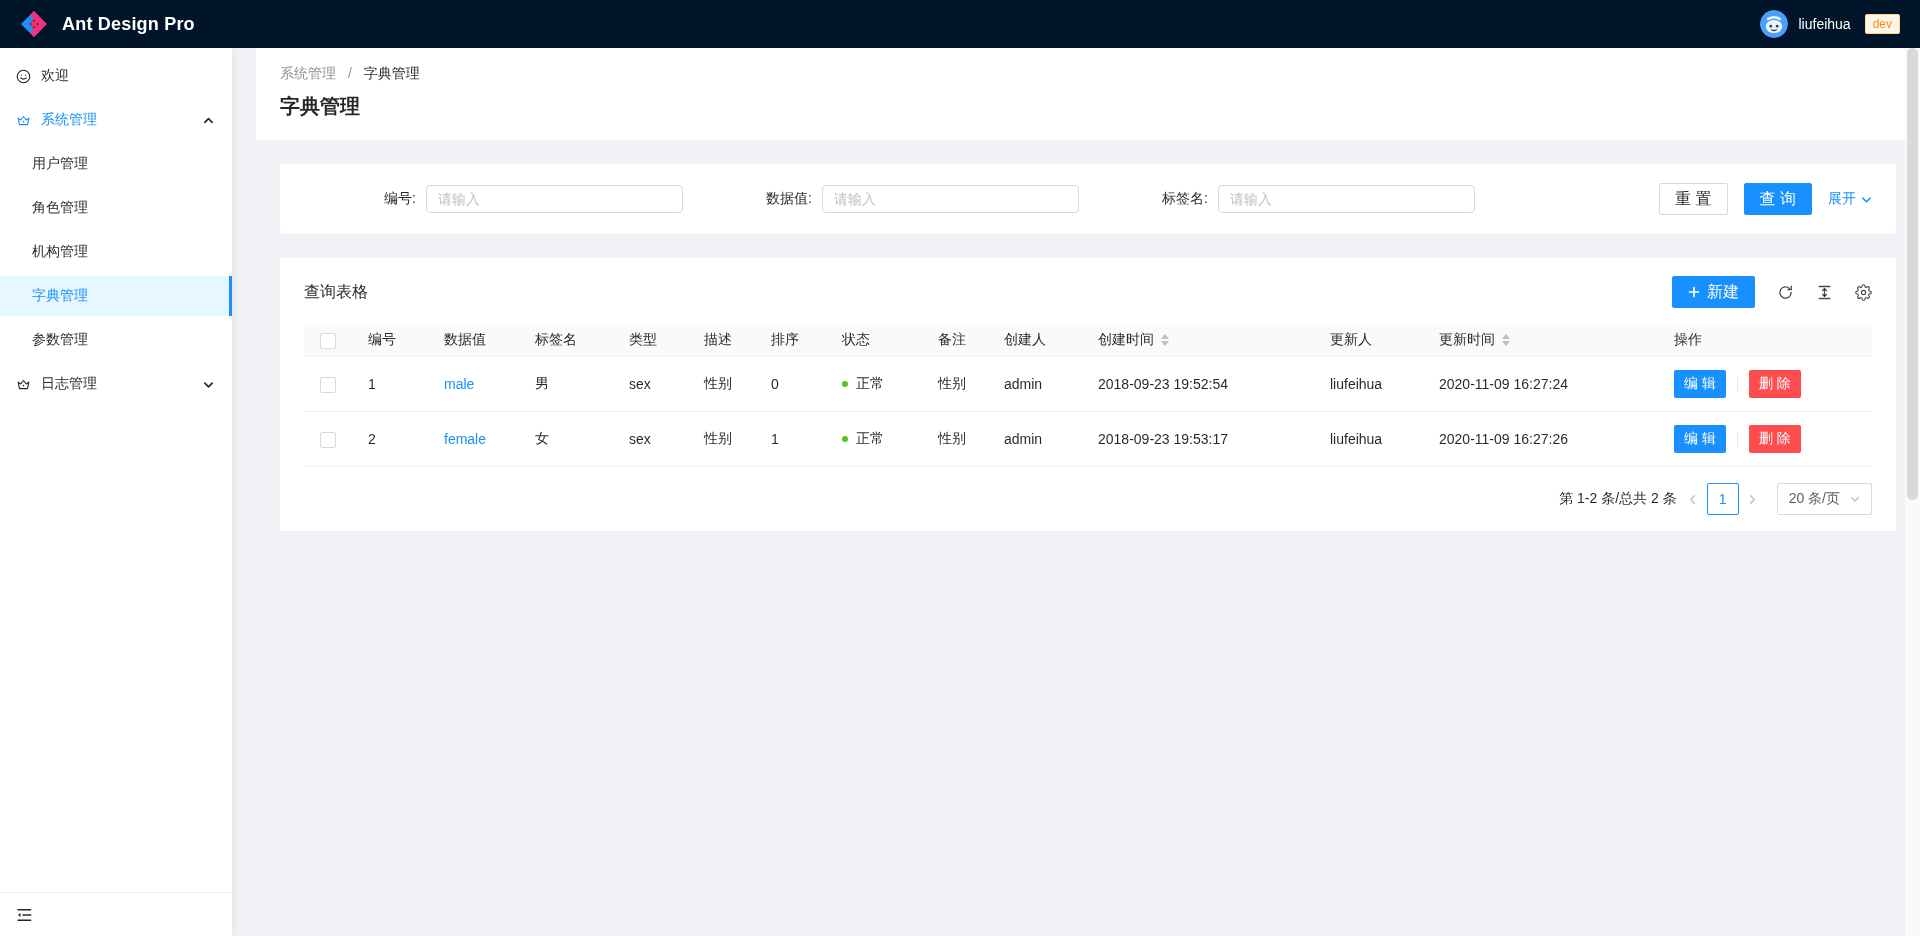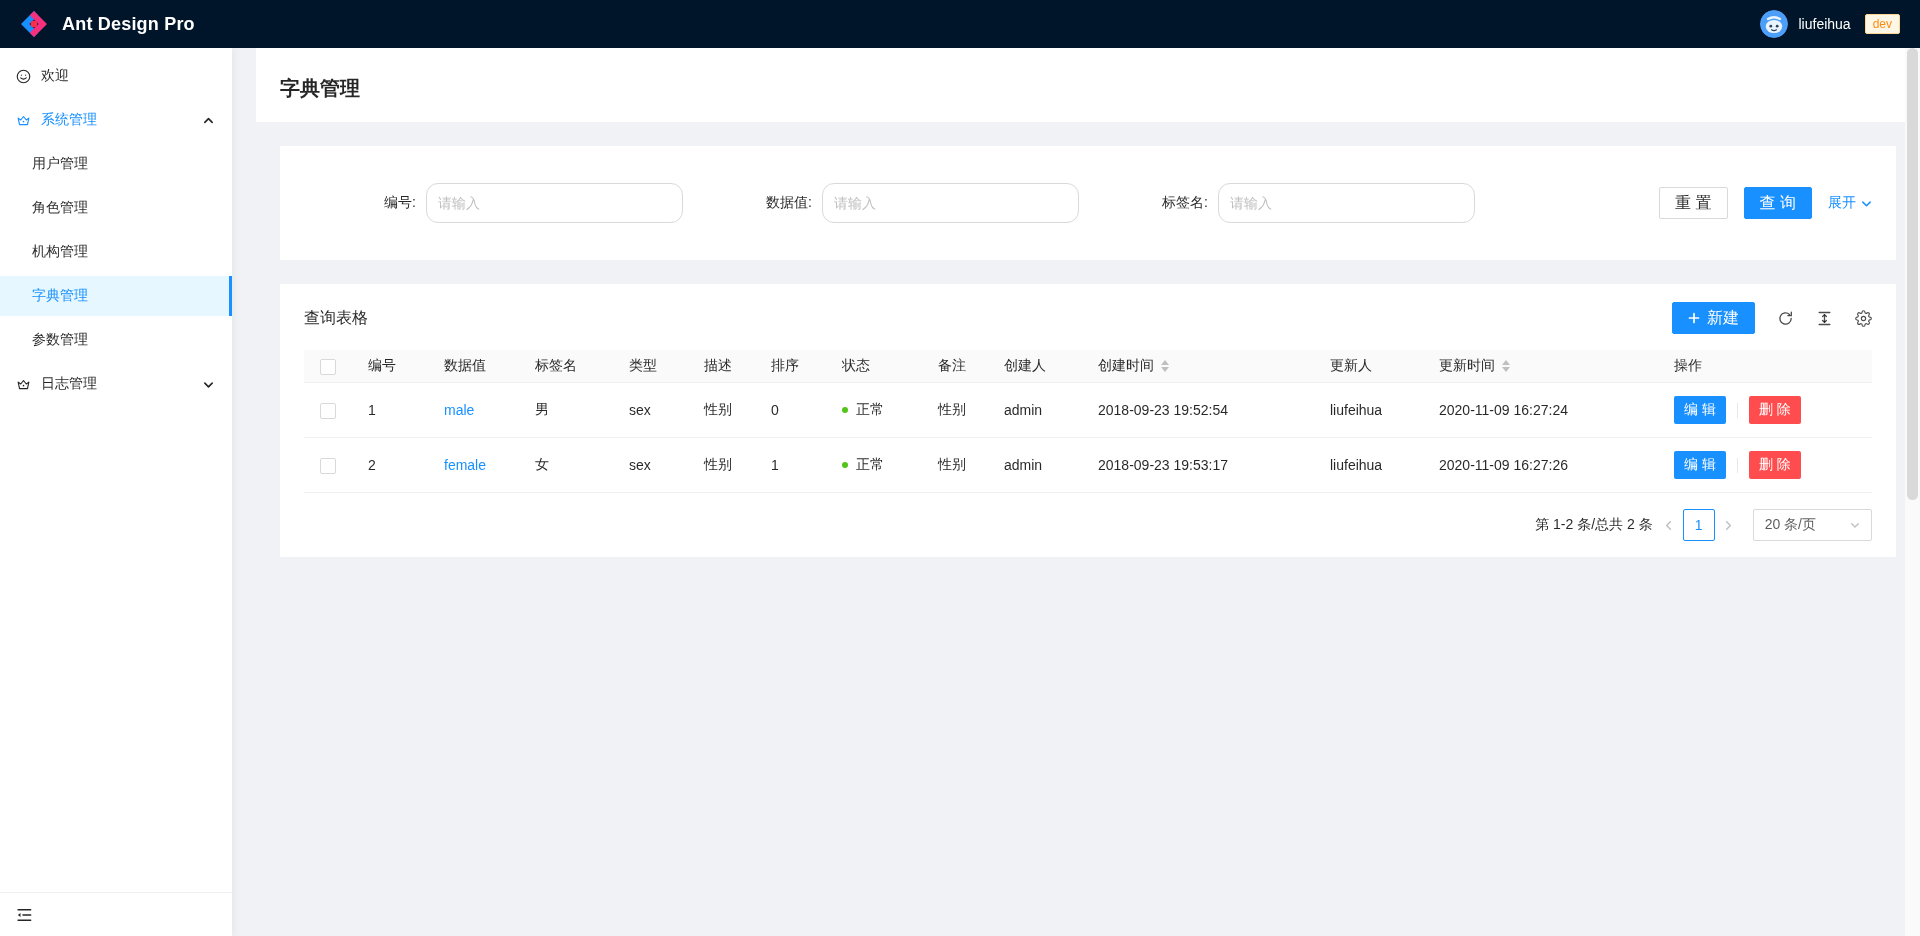--- a/index.html
+++ b/index.html
@@ -55,28 +55,28 @@
   .main { margin-left:256px; padding-top:48px; }
   .page-header { background:#fff; padding:17px 24px 20px; }
   .breadcrumb { font-size:14px; color:rgba(0,0,0,.45); }
   .breadcrumb .crumb-link { cursor:pointer; }
   .breadcrumb .sep { margin:0 8px; }
   .breadcrumb .current { color:rgba(0,0,0,.85); }
   .page-title { margin-top:10px; font-size:20px; font-weight:700; color:rgba(0,0,0,.85); }
   .content { padding:24px; }
   
   .search-card {
-    background:#fff; margin-bottom:24px; padding:37px 24px;
+    background:#fff; margin-bottom:24px; padding:19px 24px;
     display:flex; align-items:center;
   }
   .search-item { display:flex; align-items:center; width:396px; }
   .search-item.first { width:379px; }
   .search-item label { flex:1; text-align:right; padding-right:10px; white-space:nowrap; }
   .search-item input {
-    width:257px; height:40px; border:1px solid #d9d9d9; border-radius:12px;
+    width:257px; height:28px; border:1px solid #d9d9d9; border-radius:4px;
     padding:4px 11px; font-size:14px; font-family:"Liberation Sans",sans-serif;
     color:rgba(0,0,0,.85); outline:none;
   }
   .search-item input::placeholder { color:#bfbfbf; }
   .search-actions { margin-left:auto; display:flex; align-items:center; }
   .btn {
     height:32px; padding:0 15px; border-radius:2px; font-size:16px; cursor:pointer;
     font-family:"Liberation Sans",sans-serif; display:inline-flex; align-items:center; white-space:nowrap;
   }
   .btn-default { background:#fff; border:1px solid #d9d9d9; color:rgba(0,0,0,.85); }
@@ -129,21 +129,20 @@
   }
   .pg-arrow svg { width:11px; height:11px; }
   .pg-num {
     width:32px; height:32px; background:#fff; border:1px solid #1890ff; border-radius:2px;
     color:#1890ff; font-size:14px; cursor:pointer; font-family:"Liberation Sans",sans-serif;
   }
   .pg-size {
     margin-left:10px; height:32px; min-width:91px; border:1px solid #d9d9d9; border-radius:2px;
     display:inline-flex; align-items:center; padding:0 11px; cursor:pointer; background:#fff;
     color:rgba(0,0,0,.65);
-    gap:24px;
   }
   .pg-size svg { width:10px; height:10px; margin-left:10px; color:#bfbfbf; }
   
   .scrollbar-track { position:fixed; right:0; top:48px; bottom:0; width:15px; background:#fafafa; z-index:40; }
   .scrollbar-thumb { position:absolute; top:0; left:2px; width:11px; height:452px; border-radius:6px; background:#d9d9d9; }
 </style>
 </head>
 <body>
 
 <div class="topbar">
@@ -238,20 +237,25 @@
         <path d="M4 5 H21 M10.5 12 H21 M4 19 H21"></path>
         <path d="M7.3 9.3 L3.8 12 L7.3 14.7 Z" fill="currentColor" stroke="none"></path>
       </svg>
     </span>
   </div>
 </aside>
 
 <div class="main">
 
   <div class="page-header">
+    <div class="breadcrumb">
+      <span class="crumb-link">系统管理</span>
+      <span class="sep">/</span>
+      <span class="current">字典管理</span>
+    </div>
     <div class="page-title">字典管理</div>
   </div>
 
   <div class="content">
 
     <div class="search-card">
       <div class="search-item first">
         <label>编号:</label>
         <input type="text" placeholder="请输入" style="">
       </div>

